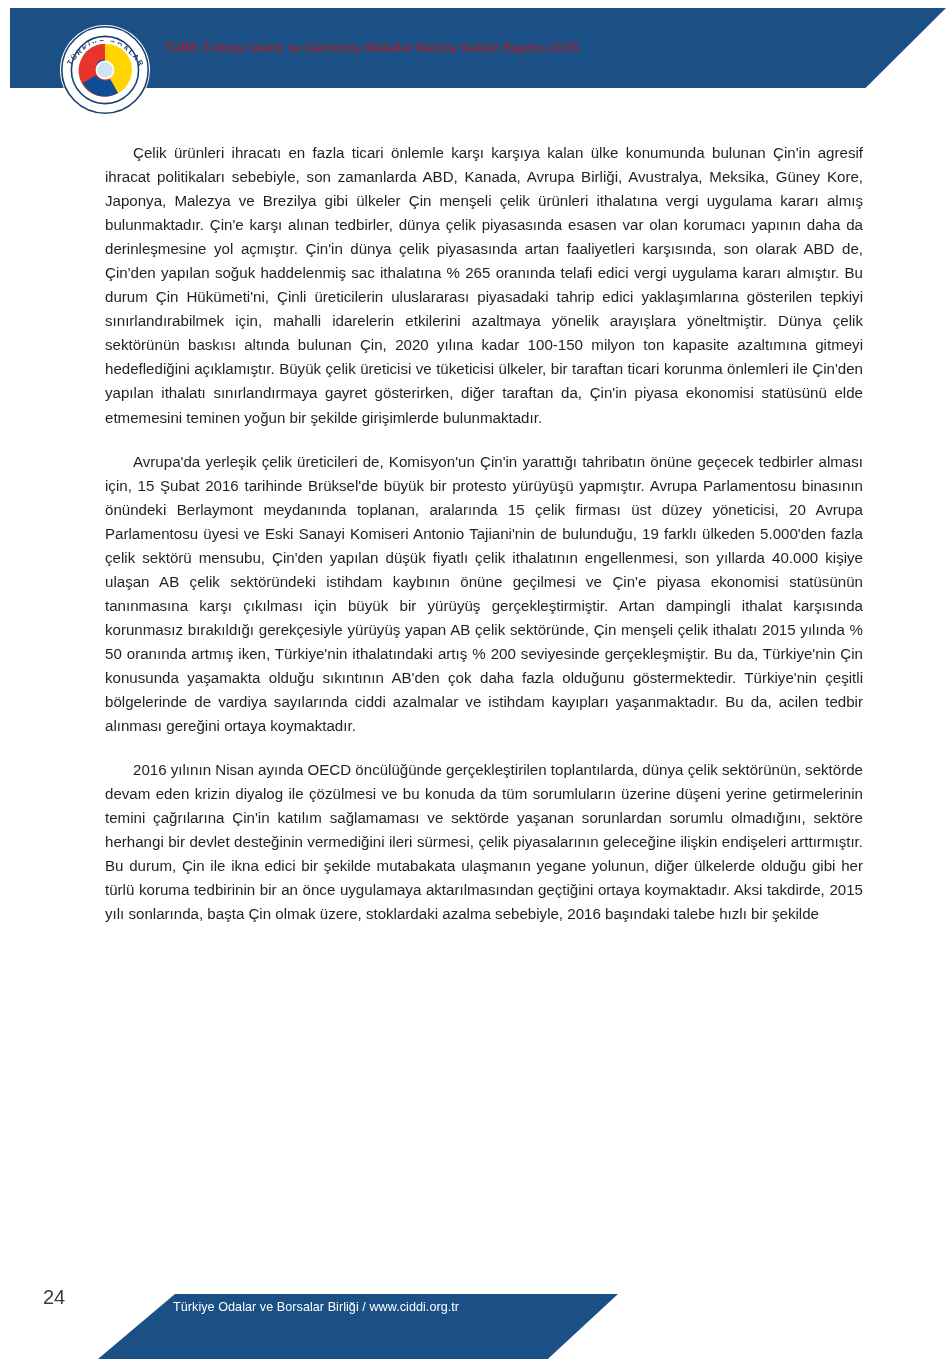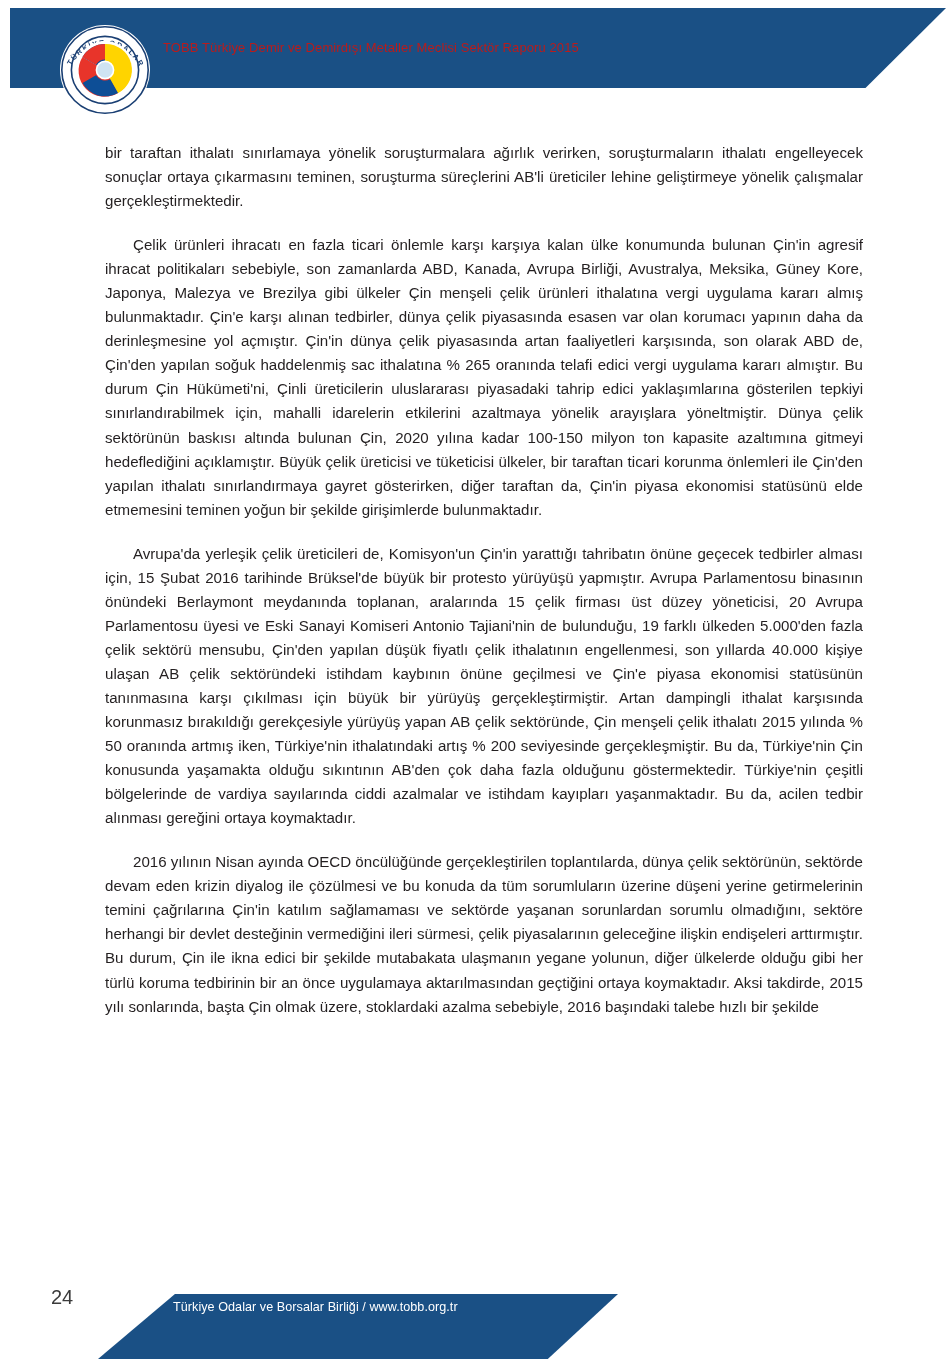--- a/index.html
+++ b/index.html
@@ -75,21 +75,21 @@
   .footer-text {
     position:absolute;
     left:173px; top:1300px;
     color:#ffffff;
     font-size:12.6px;
     white-space:nowrap;
     letter-spacing:0.05px;
   }
   .page-number {
     position:absolute;
-    left:51px; top:1286px;
+    left:43px; top:1286px;
     color:#3b3b3b;
     font-size:20px;
     font-weight:400;
   }
 </style>
 </head>
 <body>
 
 <div class="page">
 
@@ -128,25 +128,24 @@
         <path d="M -22.5,13 A 26,26 0 0 0 13,23 L 5.3,9.2 A 10.5,10.5 0 0 1 -9,5.2 Z" fill="#0d4e96"></path>
         <circle cx="0" cy="0" r="8.6" fill="#cfe3f2"></circle>
         <circle cx="0" cy="0" r="8.6" fill="none" stroke="#ffffff" stroke-width="1.6"></circle>
       </g>
     </svg>
   </div>
 
   <div class="header-title">TOBB Türkiye Demir ve Demirdışı Metaller Meclisi Sektör Raporu 2015</div>
 
   <div class="content">
-    <p class="no-indent">bir taraftan ithalatı sınırlamaya yönelik soruşturmalara ağırlık verirken, soruşturmaların ithalatı engelleyecek sonuçlar ortaya çıkarmasını teminen, soruşturma süreçlerini AB'li üreticiler lehine geliştirmeye yönelik çalışmalar gerçekleştirmektedir.</p>
     <p>Çelik ürünleri ihracatı en fazla ticari önlemle karşı karşıya kalan ülke konumunda bulunan Çin'in agresif ihracat politikaları sebebiyle, son zamanlarda ABD, Kanada, Avrupa Birliği, Avustralya, Meksika, Güney Kore, Japonya, Malezya ve Brezilya gibi ülkeler Çin menşeli çelik ürünleri ithalatına vergi uygulama kararı almış bulunmaktadır. Çin'e karşı alınan tedbirler, dünya çelik piyasasında esasen var olan korumacı yapının daha da derinleşmesine yol açmıştır.  Çin'in dünya çelik piyasasında artan faaliyetleri karşısında, son olarak ABD de, Çin'den yapılan soğuk haddelenmiş sac ithalatına % 265 oranında telafi edici vergi uygulama kararı almıştır. Bu durum Çin Hükümeti'ni, Çinli üreticilerin uluslararası piyasadaki tahrip edici yaklaşımlarına gösterilen tepkiyi sınırlandırabilmek için, mahalli idarelerin etkilerini azaltmaya yönelik arayışlara yöneltmiştir. Dünya çelik sektörünün baskısı altında bulunan Çin, 2020 yılına kadar 100-150 milyon ton kapasite azaltımına gitmeyi hedeflediğini açıklamıştır. Büyük çelik üreticisi ve tüketicisi ülkeler, bir taraftan ticari korunma önlemleri ile Çin'den yapılan ithalatı sınırlandırmaya gayret gösterirken, diğer taraftan da, Çin'in piyasa ekonomisi statüsünü elde etmemesini teminen yoğun bir şekilde girişimlerde bulunmaktadır.</p>
     <p>Avrupa'da yerleşik çelik üreticileri de, Komisyon'un Çin'in yarattığı tahribatın önüne geçecek tedbirler alması için, 15 Şubat 2016 tarihinde Brüksel'de büyük bir protesto yürüyüşü yapmıştır. Avrupa Parlamentosu binasının önündeki Berlaymont meydanında toplanan, aralarında 15 çelik firması üst düzey yöneticisi, 20 Avrupa Parlamentosu üyesi ve Eski Sanayi Komiseri Antonio Tajiani'nin de bulunduğu, 19 farklı ülkeden 5.000'den fazla çelik sektörü mensubu, Çin'den yapılan düşük fiyatlı çelik ithalatının engellenmesi, son yıllarda 40.000 kişiye ulaşan AB çelik sektöründeki istihdam kaybının önüne geçilmesi ve Çin'e piyasa ekonomisi statüsünün tanınmasına karşı çıkılması için büyük bir yürüyüş gerçekleştirmiştir. Artan dampingli ithalat karşısında korunmasız bırakıldığı gerekçesiyle yürüyüş yapan AB çelik sektöründe, Çin menşeli çelik ithalatı 2015 yılında % 50 oranında artmış iken, Türkiye'nin ithalatındaki artış % 200 seviyesinde gerçekleşmiştir. Bu da, Türkiye'nin Çin konusunda yaşamakta olduğu sıkıntının AB'den çok daha fazla olduğunu göstermektedir. Türkiye'nin çeşitli bölgelerinde de vardiya sayılarında ciddi azalmalar ve istihdam kayıpları yaşanmaktadır. Bu da, acilen tedbir alınması gereğini ortaya koymaktadır.</p>
     <p>2016 yılının Nisan ayında OECD öncülüğünde gerçekleştirilen toplantılarda, dünya çelik sektörünün, sektörde devam eden krizin diyalog ile çözülmesi ve bu konuda da tüm sorumluların üzerine düşeni yerine getirmelerinin temini çağrılarına Çin'in katılım sağlamaması ve sektörde yaşanan sorunlardan sorumlu olmadığını, sektöre herhangi bir devlet desteğinin vermediğini ileri sürmesi, çelik piyasalarının geleceğine ilişkin endişeleri arttırmıştır. Bu durum, Çin ile ikna edici bir şekilde mutabakata ulaşmanın yegane yolunun, diğer ülkelerde olduğu gibi her türlü koruma tedbirinin bir an önce uygulamaya aktarılmasından geçtiğini ortaya koymaktadır. Aksi takdirde, 2015 yılı sonlarında, başta Çin olmak üzere, stoklardaki azalma sebebiyle, 2016 başındaki talebe hızlı bir şekilde</p>
   </div>
 
   <div class="page-number">24</div>
 
   <div class="footer-band"></div>
 
-  <div class="footer-text">Türkiye Odalar ve Borsalar Birliği / www.tobb.org.tr</div>
+  <div class="footer-text">Türkiye Odalar ve Borsalar Birliği / www.ciddi.org.tr</div>
 
 </div>
 
 </body></html>

